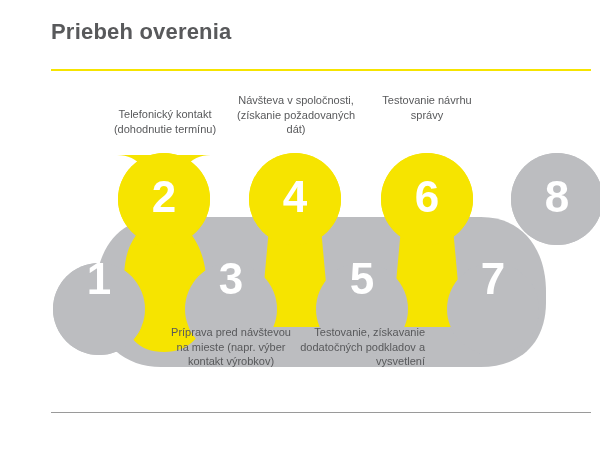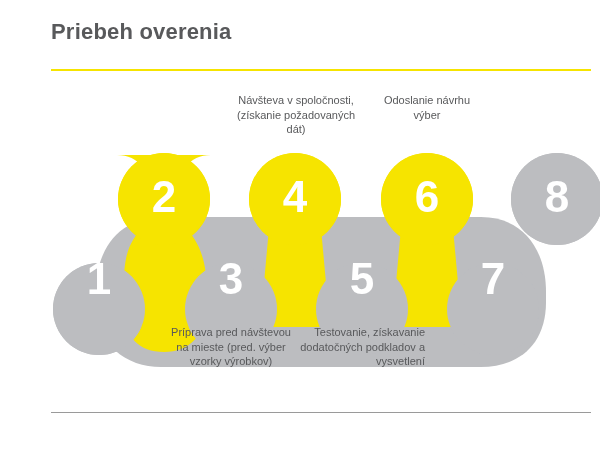--- a/index.html
+++ b/index.html
@@ -136,20 +136,21 @@
 
     <div class="num bot" style="left:48px;">1</div>
     <div class="num top" style="left:113px;">2</div>
     <div class="num bot" style="left:180px;">3</div>
     <div class="num top" style="left:244px;">4</div>
     <div class="num bot" style="left:311px;">5</div>
     <div class="num top" style="left:376px;">6</div>
     <div class="num bot" style="left:442px;">7</div>
     <div class="num top" style="left:506px;">8</div>
 
+    <div class="cap top" style="left:78px;  top:30px; width:132px;">Telefonický kontakt (dohodnutie termínu)</div>
     <div class="cap top" style="left:212px; top:16px; width:126px;">Návšteva v spoločnosti, (získanie požadovaných dát)</div>
-    <div class="cap top" style="left:352px; top:16px; width:108px;">Odoslanie návrhu výber</div>
+    <div class="cap top" style="left:352px; top:16px; width:108px;">Testovanie návrhu správy</div>
 
-    <div class="cap bot" style="left:148px; top:248px; width:124px;">Príprava pred návštevou na mieste (pred. výber vzorky výrobkov)</div>
+    <div class="cap bot" style="left:148px; top:248px; width:124px;">Príprava pred návštevou na mieste (napr. výber kontakt výrobkov)</div>
     <div class="cap bot" style="left:274px; top:248px; width:130px;text-align:right;">Testovanie, získavanie dodatočných podkladov a vysvetlení</div>
 
   </div>
 </div>
 
 </body></html>

